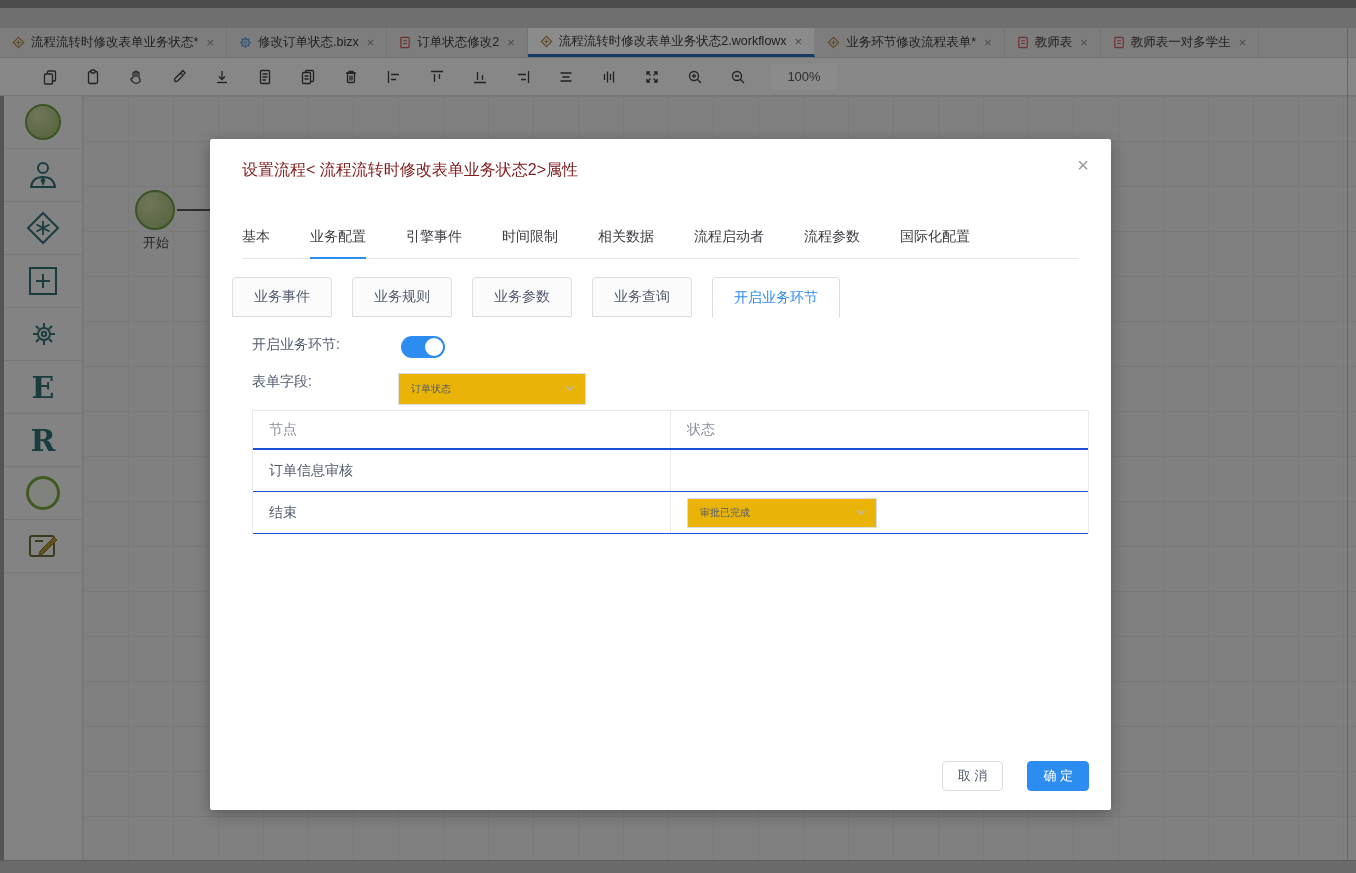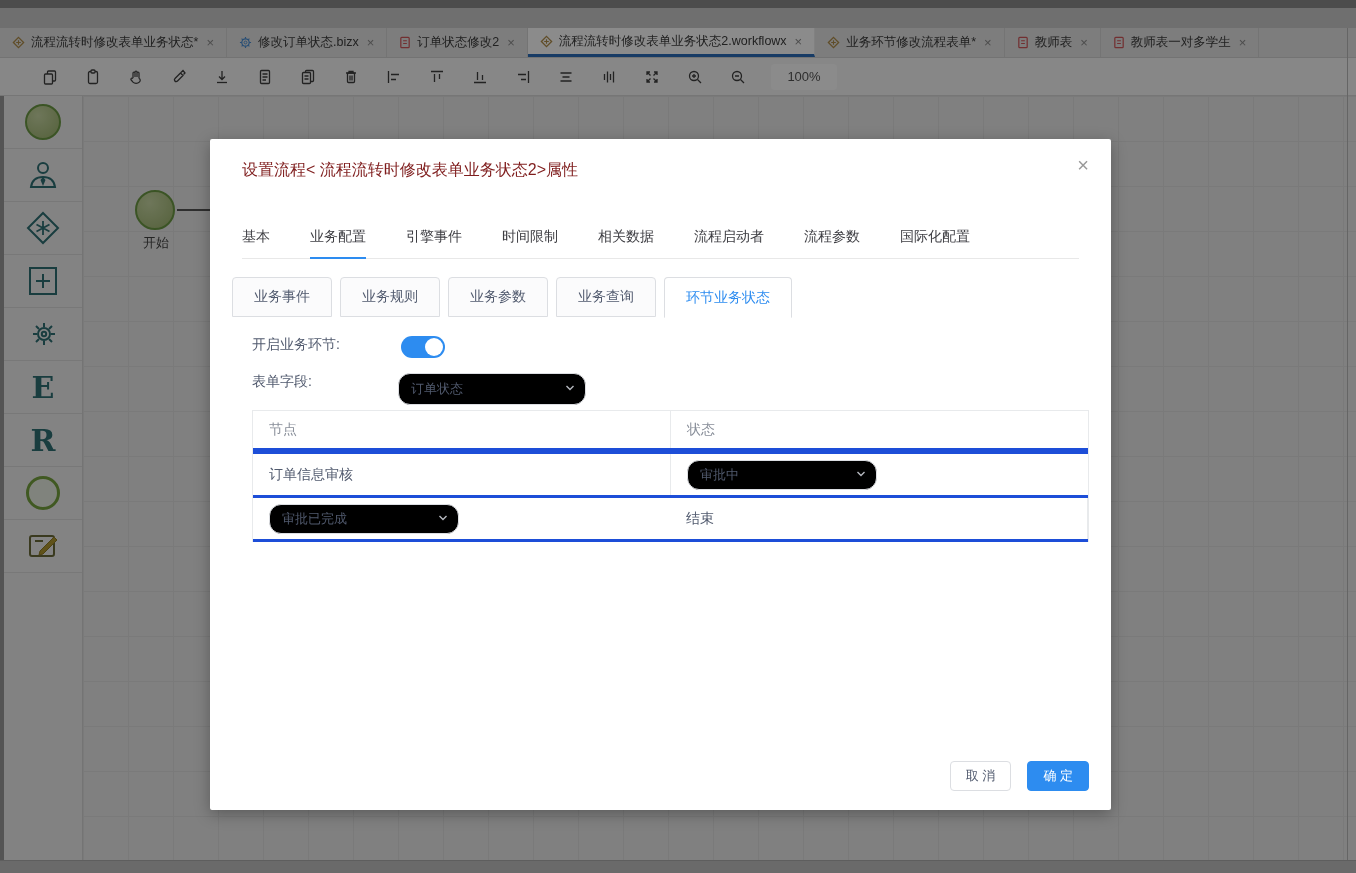--- a/index.html
+++ b/index.html
@@ -39,45 +39,45 @@
 
   
   .overlay { position:absolute; inset:0; background:rgba(0,0,0,0.45); z-index:10; }
   .modal { position:absolute; left:210px; top:139px; width:901px; height:671px; background:#fff; border-radius:2px; box-shadow:0 4px 16px rgba(0,0,0,0.3); z-index:20; }
   .modal-close { position:absolute; right:22px; top:16px; font-size:20px; color:#999; cursor:pointer; line-height:1; }
 
   .main-tabs { position:absolute; left:32px; right:32px; top:228px; height:31px; border-bottom:1px solid #e8e8e8; display:flex; gap:40px; }
   .mtab { font-size:14px; color:#3d3d42; padding-bottom:12px; position:relative; cursor:pointer; white-space:nowrap; }
   .mtab.active::after { content:""; position:absolute; left:0; right:0; bottom:-1px; height:2px; background:#2d8cf0; }
 
-  .sub-tabs { position:absolute; left:22px; top:277px; display:flex; gap:8px; height:41px; }
+  .sub-tabs { position:absolute; left:22px; top:277px; display:flex; gap:20px; height:41px; }
   .stab { height:40px; padding:0 21px; display:flex; align-items:center; background:#fbfbfc; border:1px solid #dcdee2; border-radius:4px 4px 0 0; font-size:14px; color:#515a6e; cursor:pointer; white-space:nowrap; }
   .stab.active { background:#fff; color:#2d8cf0; border-bottom:1px solid #fff; height:41px; }
 
   .pane { position:absolute; left:0; top:318px; width:901px; bottom:0; }
   .form-row { position:absolute; left:42px; display:flex; align-items:flex-start; font-size:14px; color:#515a6e;gap:48px; }
   .row-toggle { top:18px; height:22px; }
   .row-field { top:55px; height:32px; }
   .form-label { width:98px; }
   .toggle { width:44px; height:22px; border-radius:11px; background:#2d8cf0; position:relative; cursor:pointer; margin-left:3px; }
   .toggle .knob { position:absolute; right:2px; top:2px; width:18px; height:18px; border-radius:50%; background:#fff; }
-  .select { height:32px; border:1px solid #dcdee2; border-radius:12px; background:#000000; display:flex; align-items:center; padding:0 12px; color:#515a6e; font-size:13px; cursor:pointer; position:relative; }
+  .select { height:32px; border:1px solid #dcdee2; border-radius:0; background:#eab308; display:flex; align-items:center; padding:0 12px; color:#515a6e; font-size:10px; cursor:pointer; position:relative; }
   .select .chev { position:absolute; right:9px; top:50%; transform:translateY(-50%); }
   .field-select { width:188px; }
 
   .table { position:absolute; left:42px; top:92px; width:837px; border:1px solid #e8eaec; border-bottom:none; font-size:14px; }
-  .trow { display:flex; border-bottom:3px solid #1d4ed8; }
+  .trow { display:flex; border-bottom:1px solid #1d4ed8; }
   .tcell { padding:0 16px; display:flex; align-items:center; }
   .col-node { width:418px; border-right:1px solid #e8eaec; }
   .col-status { flex:1; }
   .thead .tcell { height:37px; color:#888e99; }
   .tbody-row .tcell { height:41px; color:#515a6e; }
   .cell-select { width:190px; height:30px; }
 
-  .footer { position:absolute; right:22px; bottom:19px; display:flex; gap:16px; }
+  .footer { position:absolute; right:22px; bottom:19px; display:flex; gap:24px; }
   .btn { height:30px; padding:0 15px; border-radius:4px; font-size:13px; display:flex; align-items:center; justify-content:center; cursor:pointer; }
   .btn-cancel { background:#fff; border:1px solid #dcdee2; color:#515a6e; }
   .btn-ok { background:#2d8cf0; border:1px solid #2d8cf0; color:#fff; }
 </style>
 </head>
 <body>
 
 <div class="app">
 
   <div class="titlebar"></div>
@@ -330,21 +330,21 @@
       <div class="mtab">流程启动者</div>
       <div class="mtab">流程参数</div>
       <div class="mtab">国际化配置</div>
     </div>
 
     <div class="sub-tabs" style="top:138px;">
       <div class="stab">业务事件</div>
       <div class="stab">业务规则</div>
       <div class="stab">业务参数</div>
       <div class="stab">业务查询</div>
-      <div class="stab active">环节业务状态</div>
+      <div class="stab active">开启业务环节</div>
     </div>
 
     <div class="pane" style="top:179px;">
       <div class="form-row row-toggle">
         <span class="form-label">开启业务环节:</span>
         <span class="toggle">
             <span class="knob"></span>
           </span>
       </div>
       <div class="form-row row-field">
@@ -359,39 +359,31 @@
 
       <div class="table">
         <div class="trow thead">
           <div class="tcell col-node">节点</div>
           <div class="tcell col-status">状态</div>
         </div>
         <div class="trow tbody-row">
         </div>
         <div class="trow tbody-row">
           <div class="tcell col-node">订单信息审核</div>
-          <div class="tcell col-status">
-            <div class="select cell-select">
-              <span>审批中</span>
-              <span class="chev"><svg width="12" height="12" viewBox="0 0 12 12" fill="none" stroke="#b5b8bf" stroke-width="1.4">
-                    <path d="M2.5 4.5 6 8l3.5-3.5"></path>
-                  </svg></span>
-            </div>
-          </div>
         </div>
         <div class="trow tbody-row">
+          <div class="tcell col-node">结束</div>
           <div class="tcell col-status">
             <div class="select cell-select">
               <span>审批已完成</span>
               <span class="chev"><svg width="12" height="12" viewBox="0 0 12 12" fill="none" stroke="#b5b8bf" stroke-width="1.4">
                     <path d="M2.5 4.5 6 8l3.5-3.5"></path>
                   </svg></span>
             </div>
           </div>
-          <div class="tcell col-node">结束</div>
         </div>
       </div>
     </div>
 
     <div class="footer">
       <div class="btn btn-cancel">取 消</div>
       <div class="btn btn-ok">确 定</div>
     </div>
   </div>
 

